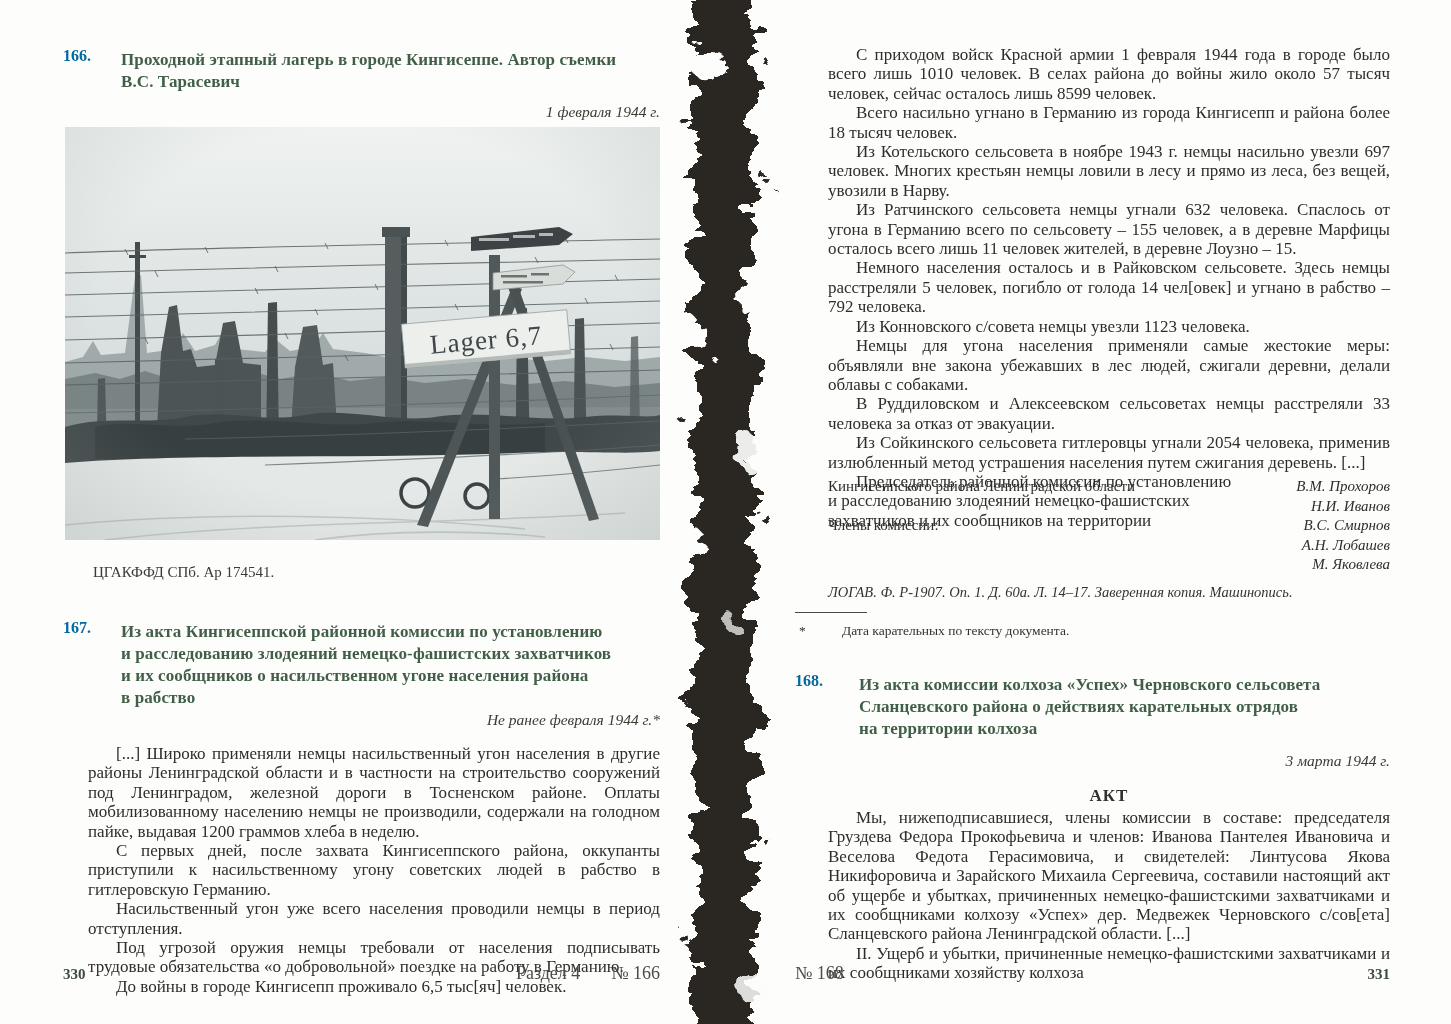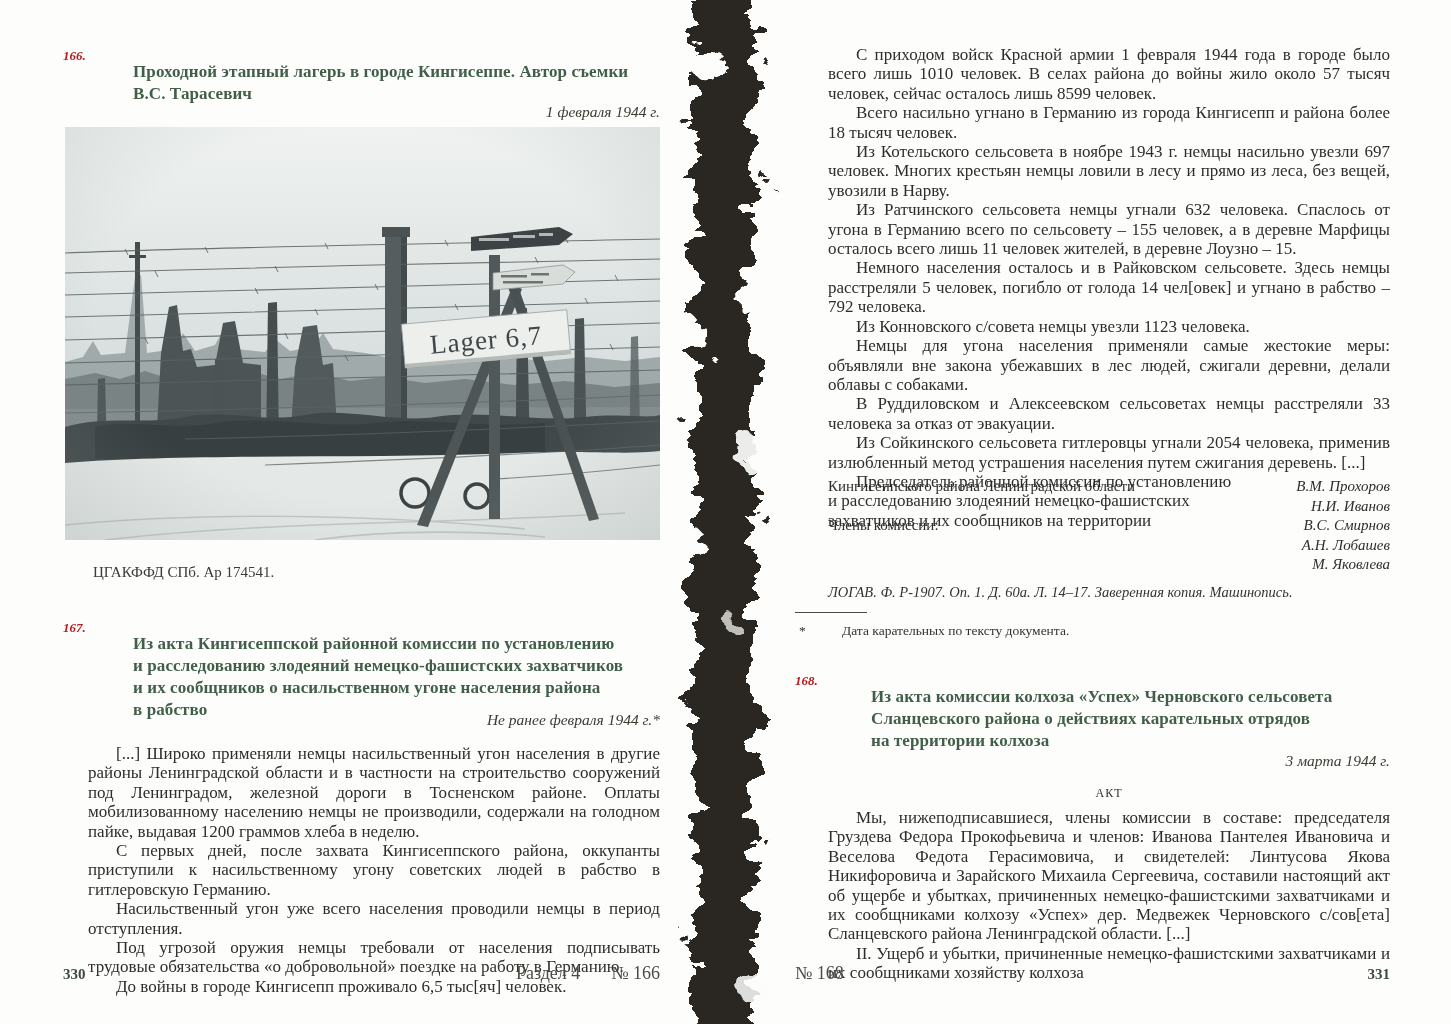--- a/index.html
+++ b/index.html
@@ -4,23 +4,23 @@
 <style>
   html,body{margin:0;padding:0;background:#fdfdfc;}
   body{width:1451px;height:1024px;position:relative;overflow:hidden;
        font-family:"Liberation Serif","DejaVu Serif",serif;color:#2e2d29;}
   .page{position:absolute;top:0;height:1024px;}
   .page-left{left:63px;width:597px;}
   .page-right{left:795px;width:595px;}
   .abs{position:absolute;left:0;right:0;}
 
   .doc-head{display:flex;}
-  .doc-num{flex:0 0 54px;font-weight:bold;font-size:13px;line-height:22px;color:#b91c1c;font-style:italic;}
+  .doc-num{flex:0 0 54px;font-weight:bold;font-size:16px;line-height:22px;color:#0369a1;}
   .page-right .doc-num{flex:0 0 60px;}
-  .doc-title{margin:16px;font-weight:bold;font-size:17px;line-height:22px;color:#415f48;
+  .doc-title{margin:4px;font-weight:bold;font-size:17px;line-height:22px;color:#415f48;
              white-space:pre-line;letter-spacing:.1px;}
   .doc-date{font-style:italic;font-size:15.5px;color:#3b3d33;text-align:right;}
 
   .body-text{font-size:17px;line-height:19.4px;text-align:justify;}
   .para{margin:0;text-indent:28px;}
   .page-left .body-text{margin-left:25px;width:572px;}
   .page-right .body-text{margin-left:33px;width:562px;}
   .officials{white-space:pre-line;text-indent:28px;text-align:left;}
 
   .caption{font-size:15px;color:#3a3b33;margin-left:30px;}
@@ -31,22 +31,22 @@
   .sig-block{margin-left:33px;width:562px;font-size:15px;line-height:19.5px;}
   .sig-row{display:flex;justify-content:space-between;}
   .sig-left{text-align:left;}
   .sig-name{font-style:italic;text-align:right;flex:1 0 auto;}
 
   .source-line{margin-left:33px;width:562px;font-style:italic;font-size:14.5px;color:#33342c;}
   .fn-rule{position:absolute;left:0;top:612px;width:72px;border-top:1.3px solid #4a4a44;}
   .footnote{display:flex;font-size:13.5px;line-height:17px;color:#33332e;}
   .fn-marker{flex:0 0 43px;padding-left:4px;}
 
-  .act-heading{margin-left:33px;width:562px;text-align:center;font-weight:normal;
-               font-size:12px;letter-spacing:1px;color:#2f3029;}
+  .act-heading{margin-left:33px;width:562px;text-align:center;font-weight:bold;
+               font-size:17px;letter-spacing:1px;color:#2f3029;}
 
   .footer{position:absolute;left:0;right:0;top:963px;display:flex;
           justify-content:space-between;align-items:baseline;}
   .page-no{font-weight:bold;font-size:15px;color:#3e4a40;}
   .footer-meta{display:flex;gap:31px;font-size:18px;color:#4c4b45;}
 
   .gutter{position:absolute;left:668px;top:0;width:112px;height:1024px;}
 </style>
 </head>
 <body>

